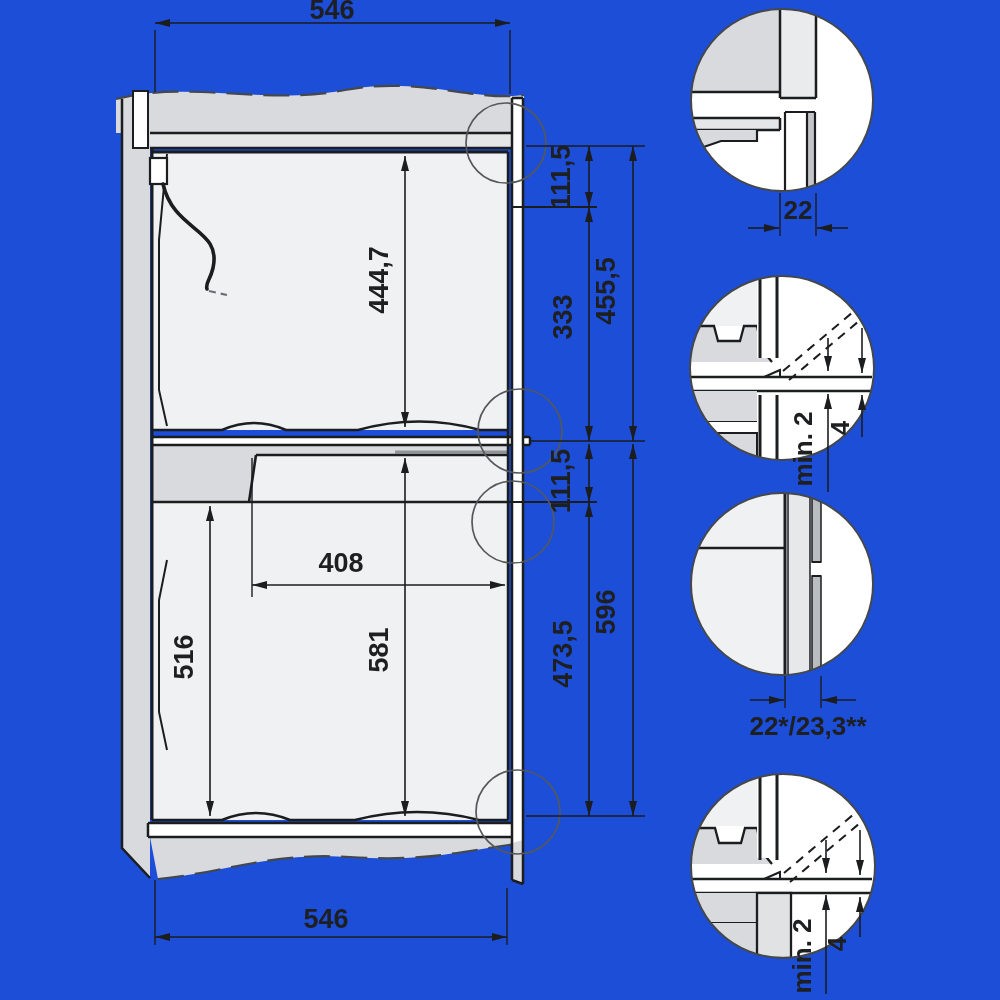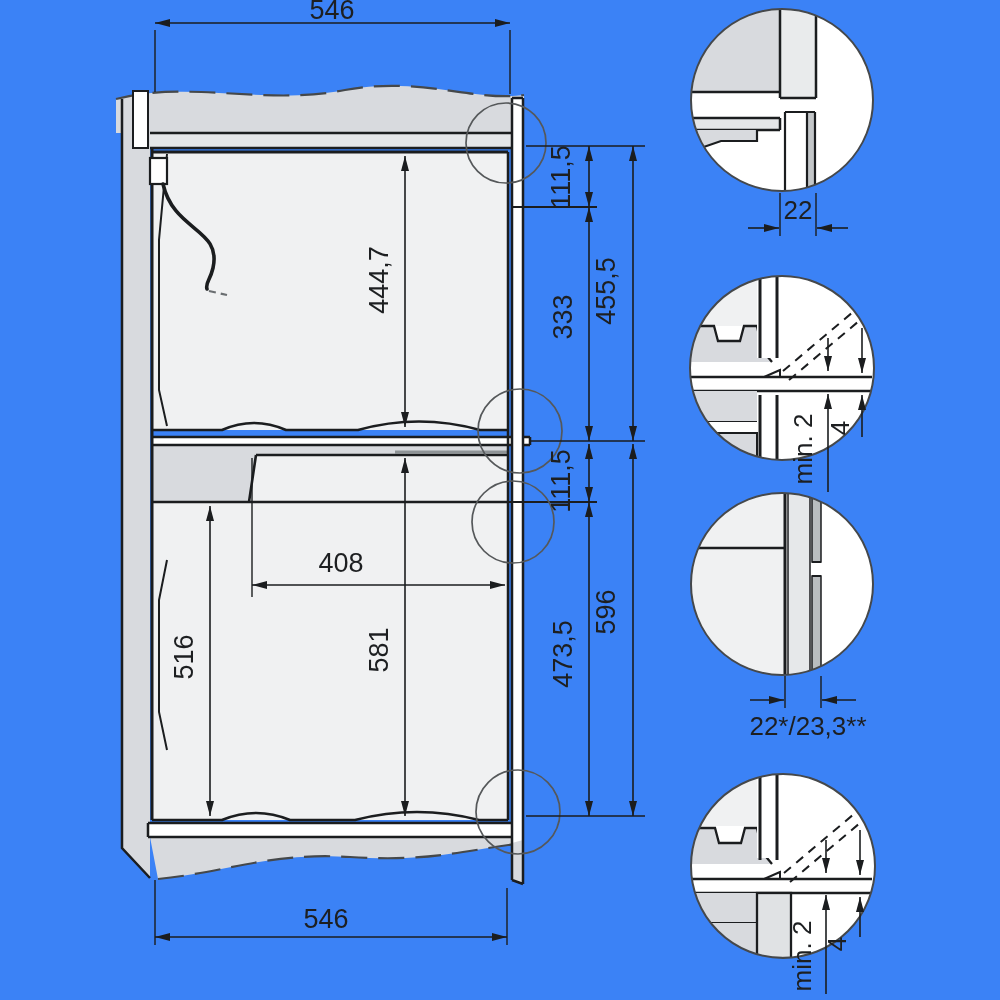--- a/index.html
+++ b/index.html
@@ -1,17 +1,17 @@
 <!DOCTYPE html>
 <html><head>
 <meta charset="utf-8">
 <style>
   html,body{margin:0;padding:0;background:#ffffff;}
-  .page{width:1000px;height:1000px;background:#3b82f6;position:relative;overflow:hidden;
-        font-family:"Liberation Sans", sans-serif;}
+  .page{width:1000px;height:1000px;background:#1d4ed8;position:relative;overflow:hidden;
+        font-family:"Liberation Sans", sans-serif;font-weight:bold;}
   svg{display:block}
   .dim-label{font-family:"Liberation Sans", sans-serif;font-size:27px;fill:#1d1f21;}
   .dim-label-sm{font-family:"Liberation Sans", sans-serif;font-size:26px;fill:#1d1f21;}
   .outline{stroke:#1b1d1f;fill:none;}
   .dimline{stroke:#1b1d1f;stroke-width:1.6;fill:none;}
   .extline{stroke:#1b1d1f;stroke-width:1.4;fill:none;}
   .detail-circle{stroke:#45484b;stroke-width:2;fill:none;}
   .indicator-circle{stroke:#55585a;stroke-width:1.7;fill:none;}
 </style>
 </head>

